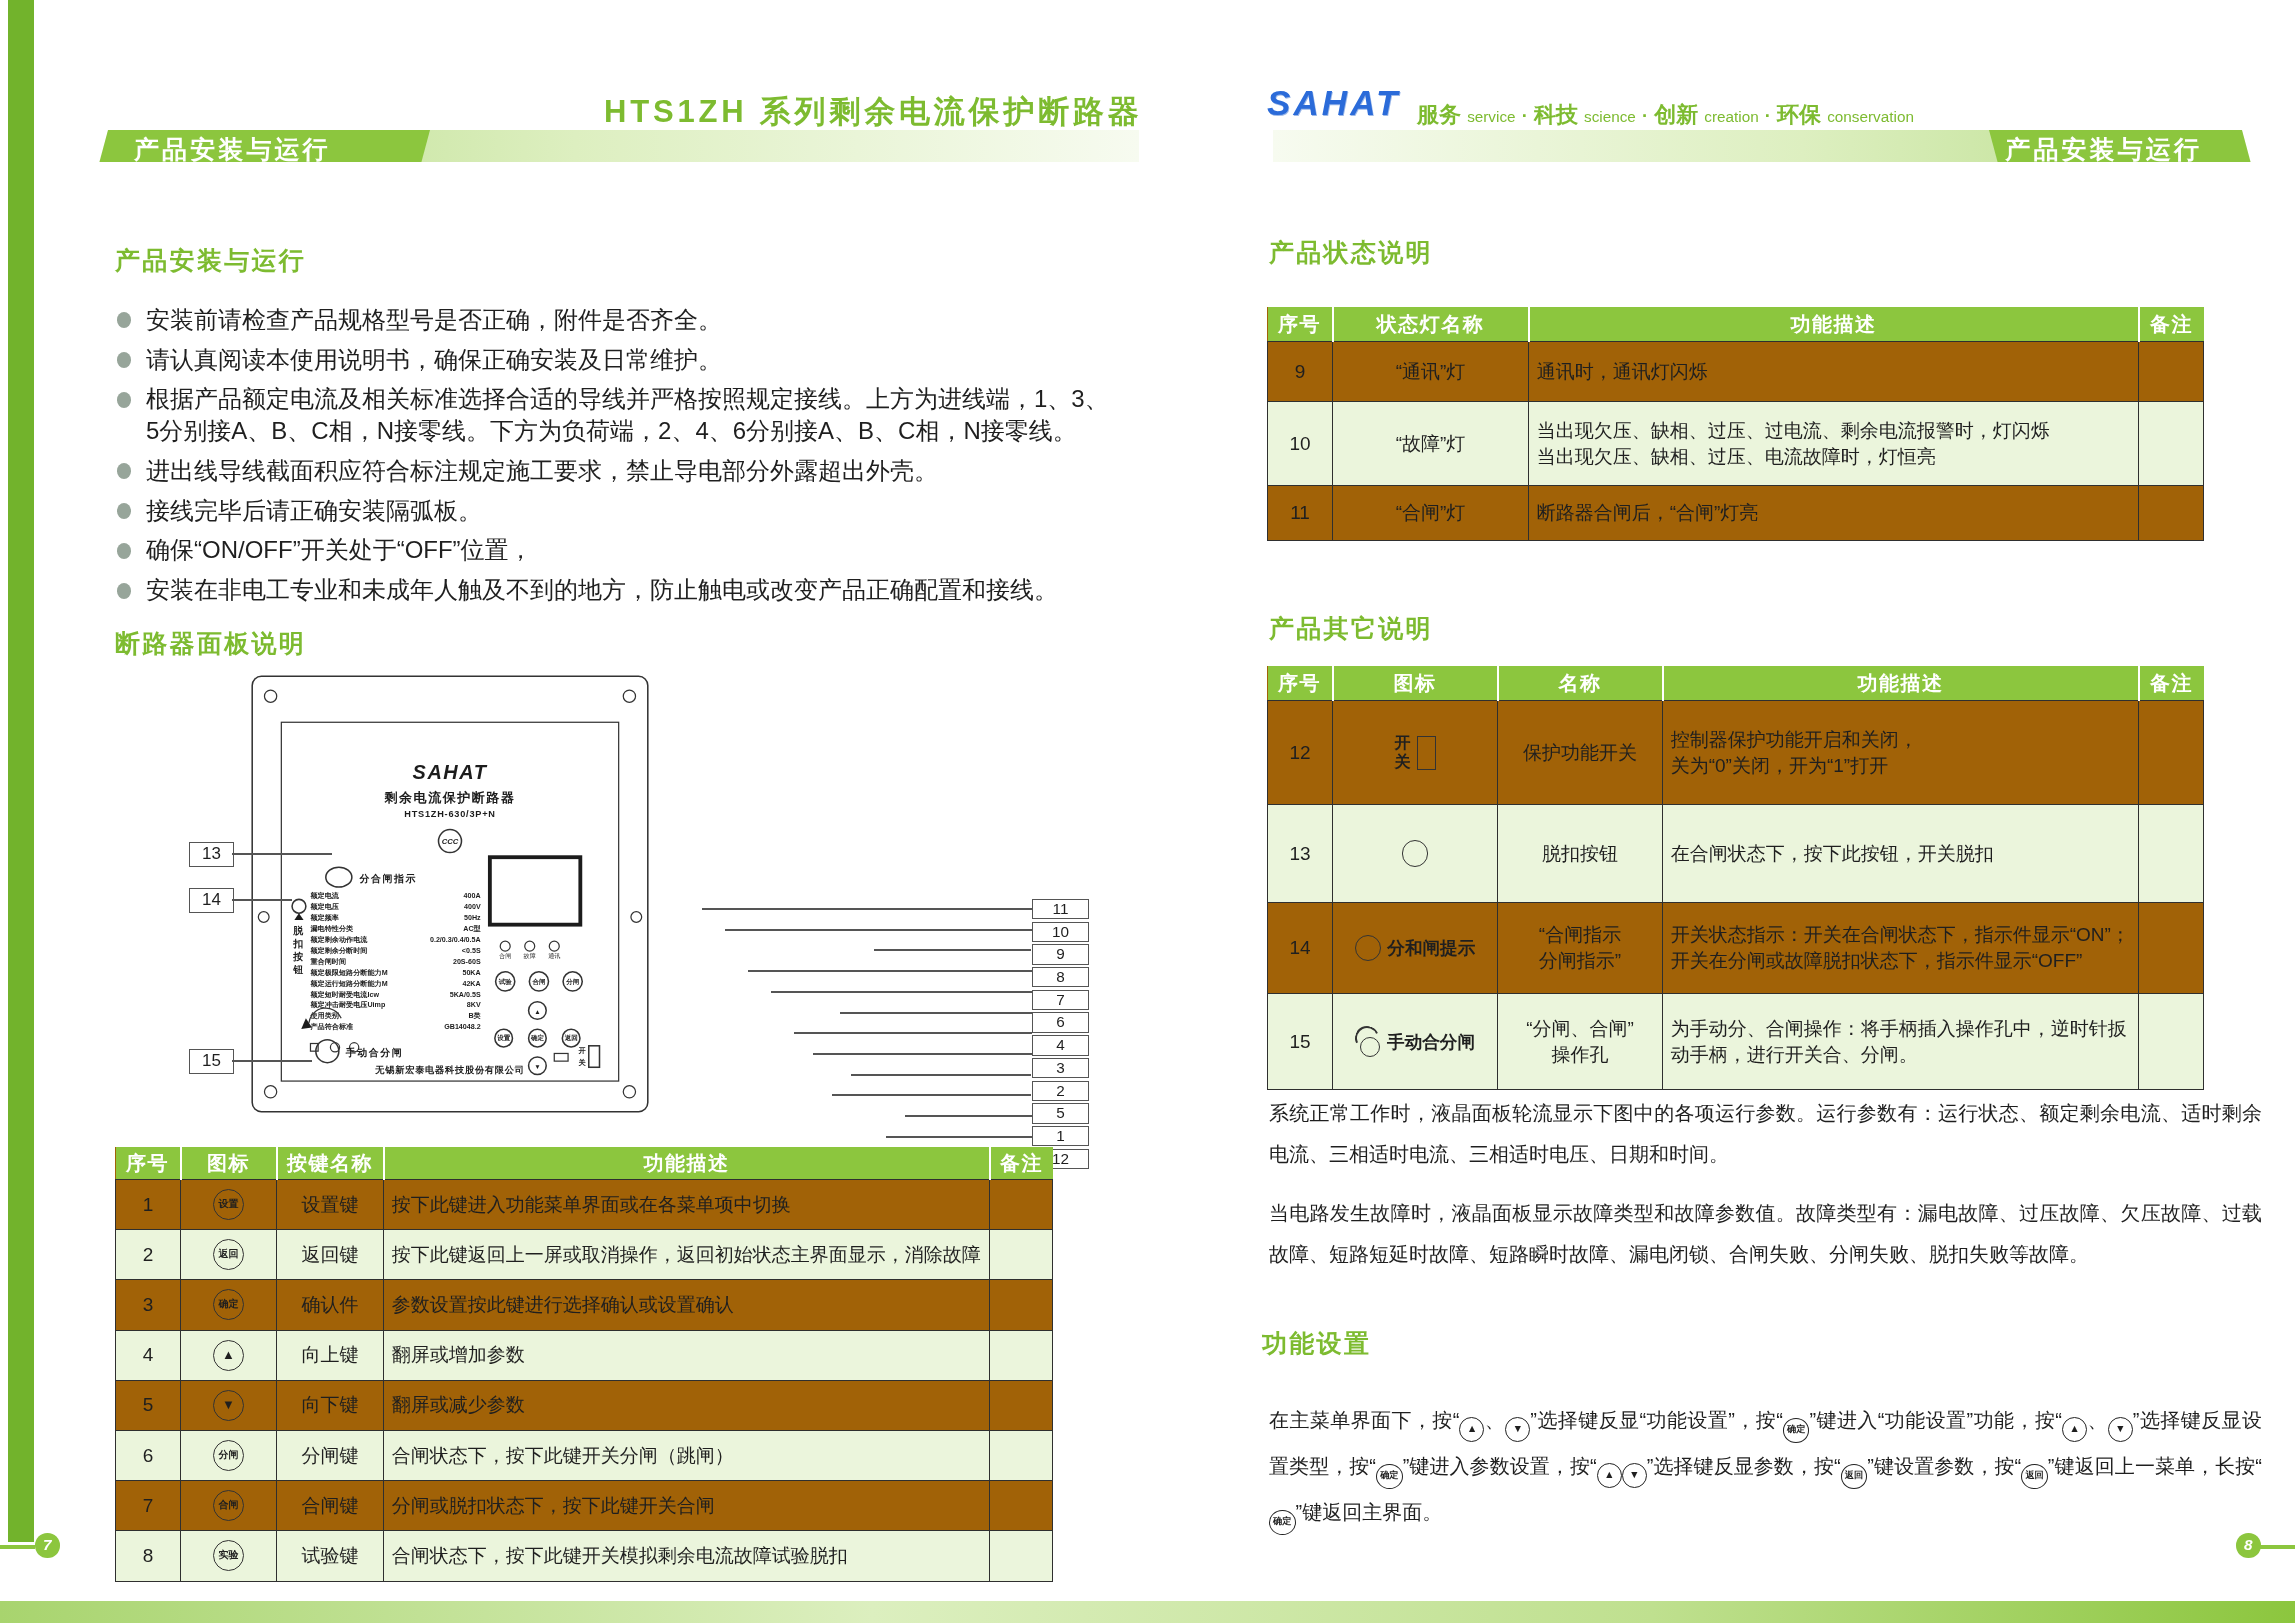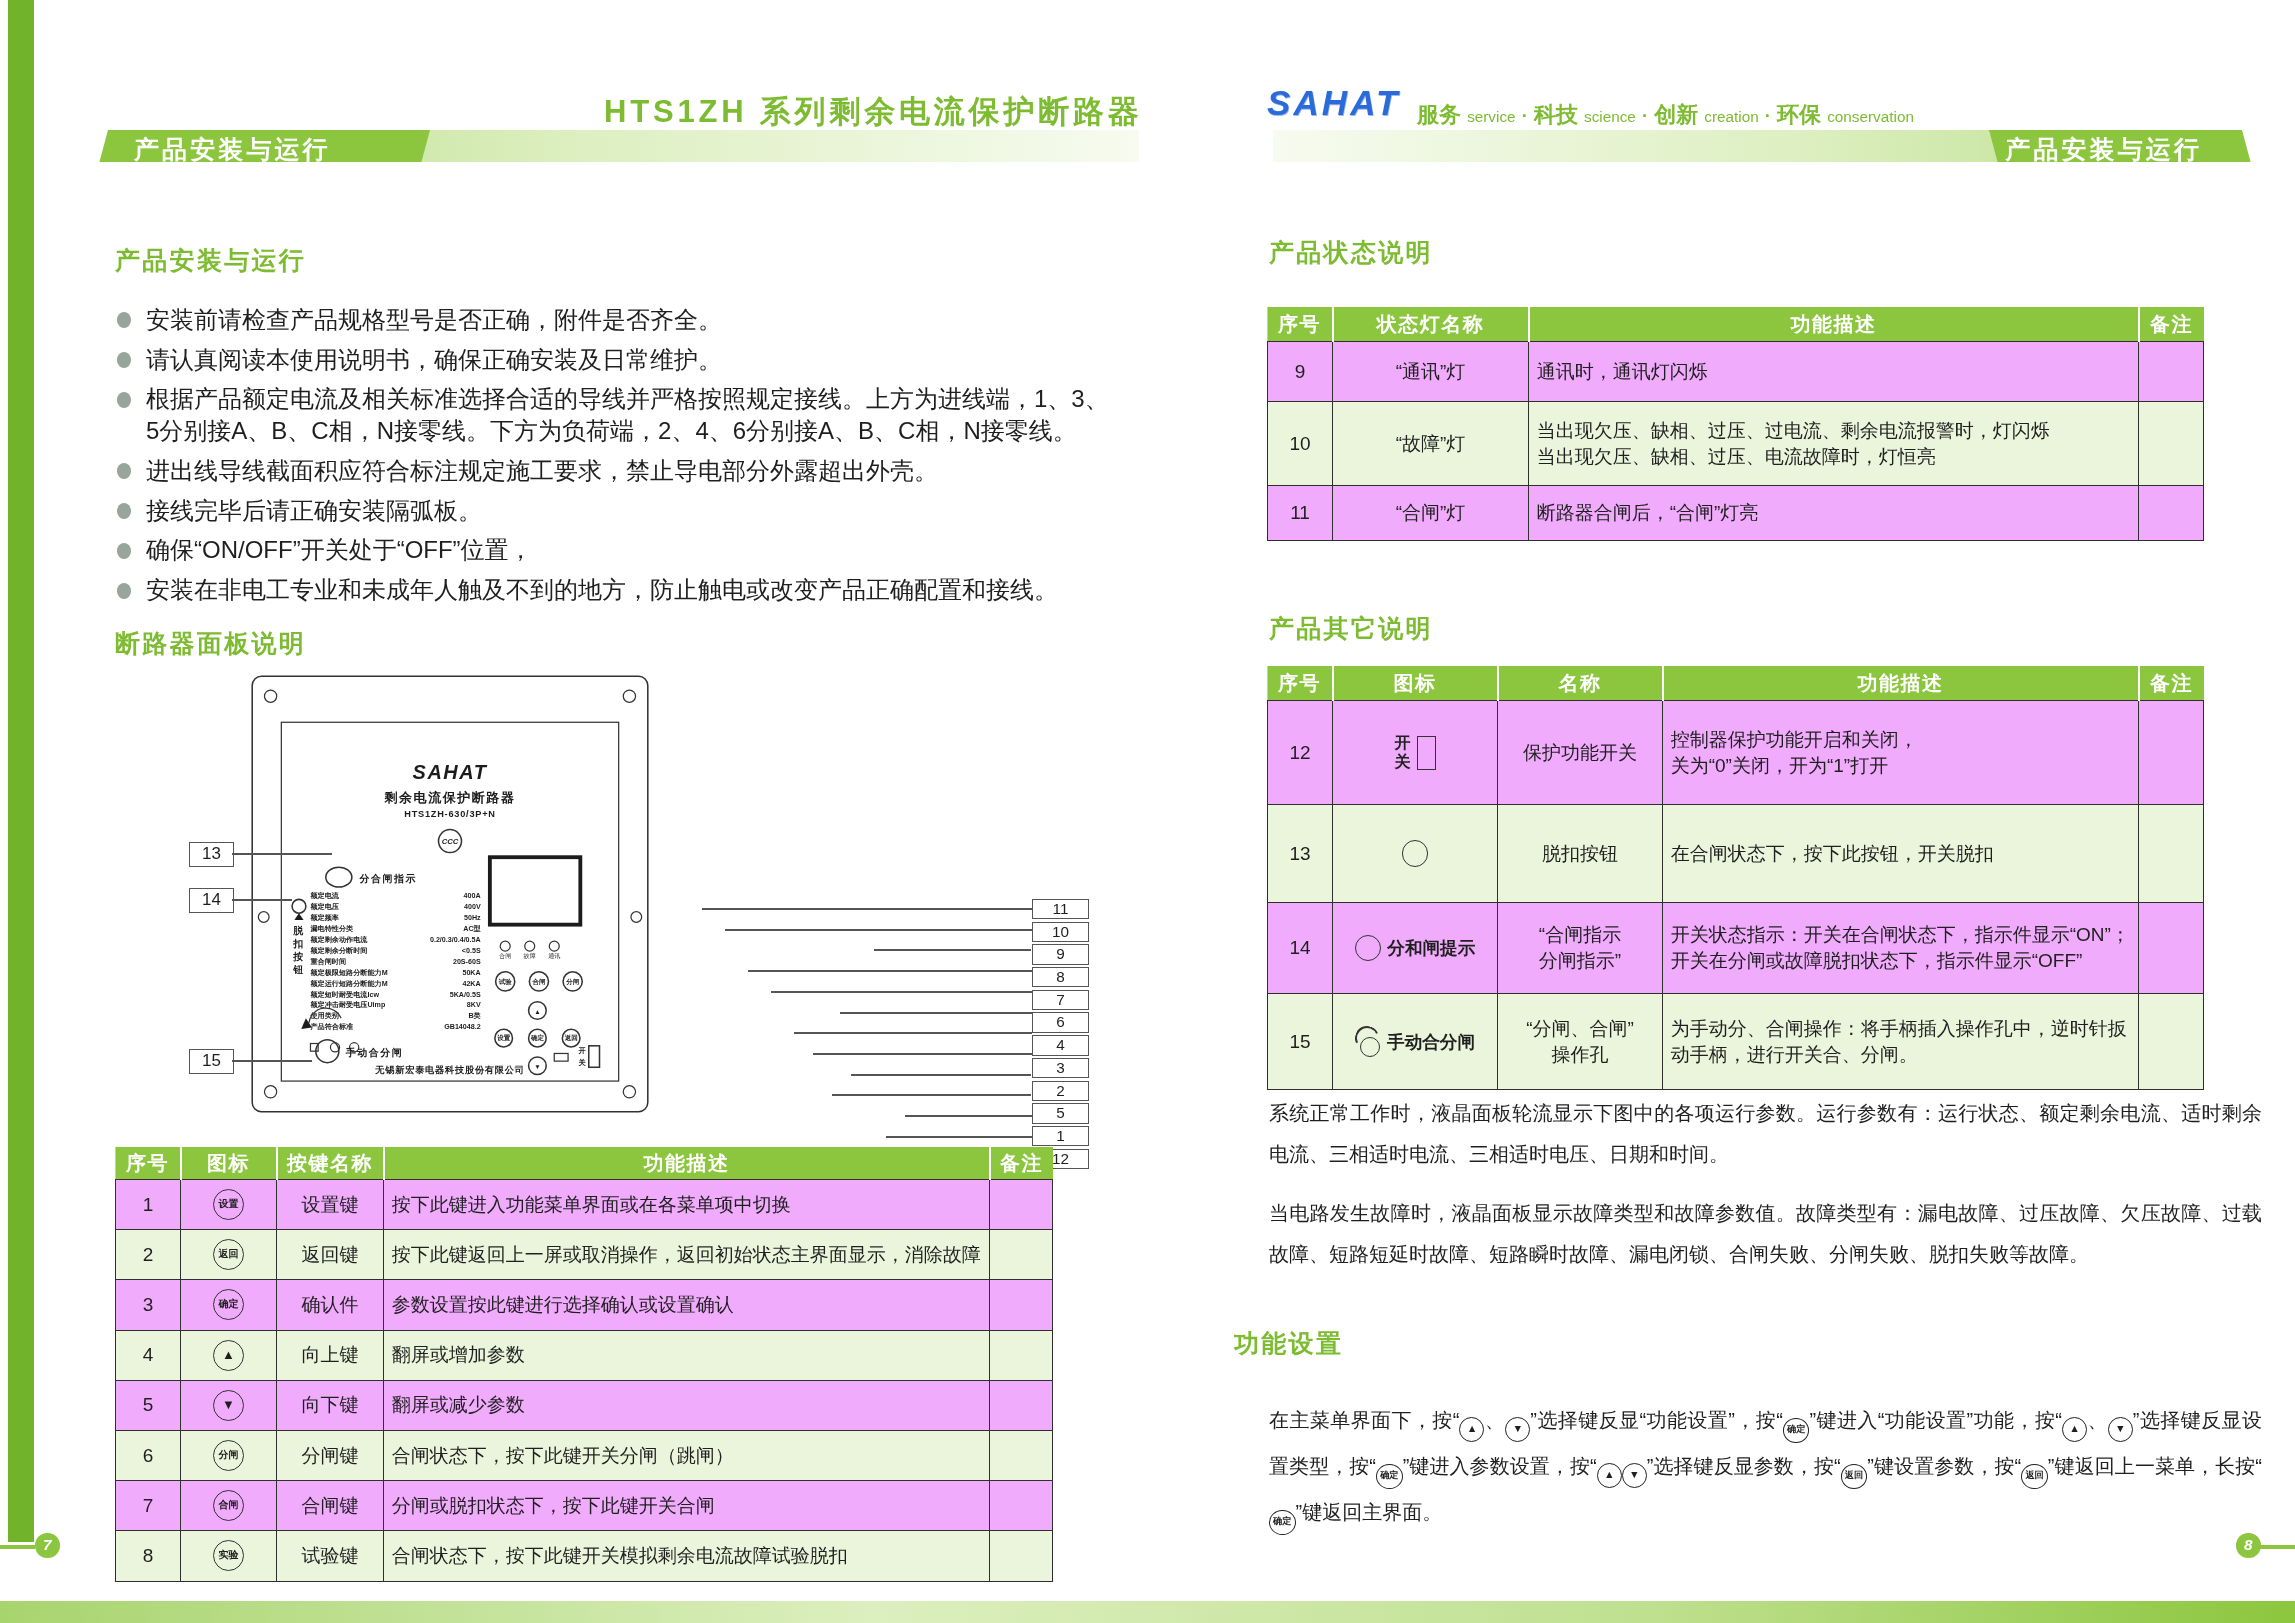--- a/index.html
+++ b/index.html
@@ -59,21 +59,21 @@
   .t-sw{font-size:9.5px;font-weight:bold;}
 
   
   .co-box{position:absolute;width:43px;height:23px;border:1.5px solid #555;background:#fff;
           font-size:17px;text-align:center;line-height:21.5px;}
   .co-line{position:absolute;height:1.5px;background:#555;}
   #callouts-right .co-box{width:55px;height:18.4px;font-size:15.3px;line-height:17px;position:static;margin-bottom:2.3px;}
   #callouts-right{position:absolute;left:1032px;top:899px;}
 
   
-  table.gtable{position:absolute;border-collapse:collapse;table-layout:fixed;background:#f0abfc;}
+  table.gtable{position:absolute;border-collapse:collapse;table-layout:fixed;background:#a16207;}
   table.gtable th{background:#8CC63E;color:#fff;font-size:20px;font-weight:bold;letter-spacing:1.5px;
                   border-left:2.3px solid #fff;padding:0;}
   table.gtable th:first-child{border-left:none;}
   table.gtable td{border:1.5px solid #2f2f2f;font-size:19px;padding:4.6px 7.7px;vertical-align:middle;}
   table.gtable tr.tint td{background:#EBF5DC;}
   td.c{text-align:center;}
   td.l{text-align:left;padding-left:21.5px;}
   .pre{white-space:pre-line;}
   #keys-table{left:115px;top:1147px;width:937px;}
   #keys-table th{height:32px;}
@@ -463,21 +463,21 @@
 操作孔</td>
           <td class="l pre">为手动分、合闸操作：将手柄插入操作孔中，逆时针扳动手柄，进行开关合、分闸。</td>
           <td class="c"></td>
         </tr>
       </tbody>
   </table>
 
   <p class="para" style="top:1093px;">系统正常工作时，液晶面板轮流显示下图中的各项运行参数。运行参数有：运行状态、额定剩余电流、适时剩余电流、三相适时电流、三相适时电压、日期和时间。</p>
   <p class="para" style="top:1193px;">当电路发生故障时，液晶面板显示故障类型和故障参数值。故障类型有：漏电故障、过压故障、欠压故障、过载故障、短路短延时故障、短路瞬时故障、漏电闭锁、合闸失败、分闸失败、脱扣失败等故障。</p>
 
-  <h2 class="sec-heading" style="left:1234px;top:1327px;">功能设置</h2>
+  <h2 class="sec-heading" style="left:1262px;top:1327px;">功能设置</h2>
 
   <p class="para" id="func-para" style="top:1397px;line-height:46px;">在主菜单界面下，按“<span class="ikey tri">▲</span>、<span class="ikey tri">▼</span>”选择键反显“功能设置”，按“<span class="ikey">确定</span>”键进入“功能设置”功能，按“<span class="ikey tri">▲</span>、<span class="ikey tri">▼</span>”选择键反显设置类型，按“<span class="ikey">确定</span>”键进入参数设置，按“<span class="ikey tri">▲</span><span class="ikey tri">▼</span>”选择键反显参数，按“<span class="ikey">返回</span>”键设置参数，按“<span class="ikey">返回</span>”键返回上一菜单，长按“<span class="ikey">确定</span>”键返回主界面。</p>
 
   <div class="pn-circle" style="left:2236px;">8</div>
   <div class="pn-line" style="left:2260px;width:35px;"></div>
 
 <div class="co-line" style="top: 908px; width: 330px; left: 702px;"></div>
     <div class="co-line" style="top: 929px; width: 307px; left: 725px;"></div>
     <div class="co-line" style="top: 949px; width: 157px; left: 874px;"></div>
     <div class="co-line" style="top: 970px; width: 284px; left: 748px;"></div>

